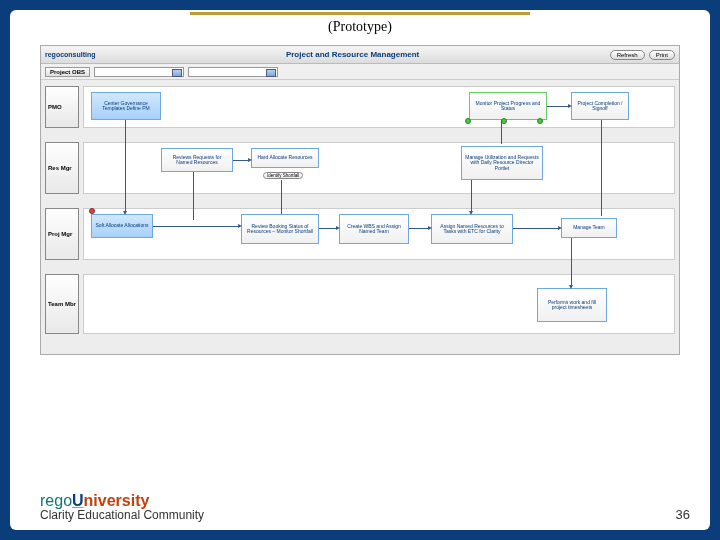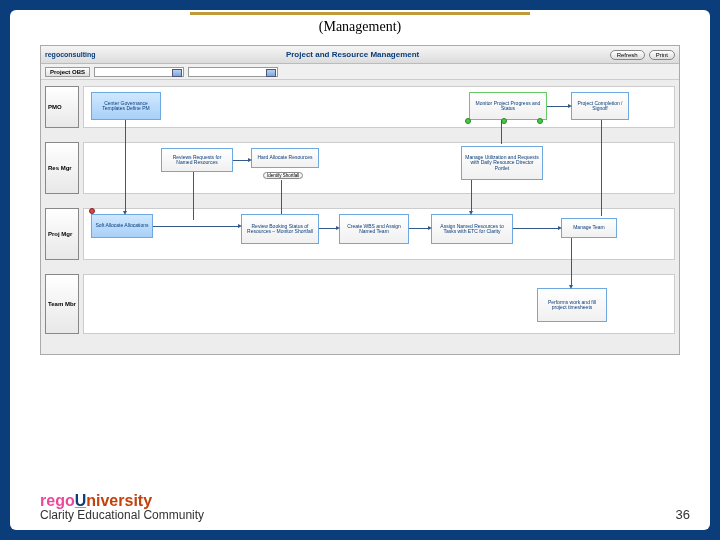--- a/index.html
+++ b/index.html
@@ -173,21 +173,21 @@
   .footer {
     position: absolute;
     bottom: 8px;
     left: 30px;
     right: 20px;
     display: flex;
     align-items: flex-end;
     justify-content: space-between;
   }
   .brand { font-size: 16px; }
-  .brand .r { color: #ec4899; font-weight: bold; }
+  .brand .r { color: #0f766e; font-weight: normal; }
   .brand .u { color: #0a3d7a; font-weight: bold; position: relative; }
   .brand .u::before {
     content: "U";
     text-decoration: underline;
     text-decoration-color: #c19a3a;
   }
   .tagline { font-size: 12px; color: #333; margin-top: -2px; text-align: center; }
   .pagenum { font-size: 13px; color: #333; margin-top: 48px; }
   .vline, .hline {
     position: absolute; background: #355a8a;
@@ -198,21 +198,21 @@
     content:""; position:absolute; border-style:solid;
   }
   .arrow-r::after { right:-3px; top:-2px; border-width:2.5px 0 2.5px 4px; border-color: transparent transparent transparent #355a8a;}
   .arrow-d::after { bottom:-3px; left:-2px; border-width:4px 2.5px 0 2.5px; border-color:#355a8a transparent transparent transparent;}
 </style>
 </head>
 <body>
 
 <div class="slide">
   <div class="title-underline"></div>
-  <div class="subtitle">(Management)</div>
+  <div class="subtitle">(Prototype)</div>
 
   <div class="content">
     <div class="dashboard">
       <div class="dash-header">
         <span class="logo">regoconsulting</span>
         <span class="dash-title">Project and Resource Management</span>
         <span class="pill-btn">Refresh</span>
         <span class="pill-btn">Print</span>
       </div>
       <div class="filter-row">

